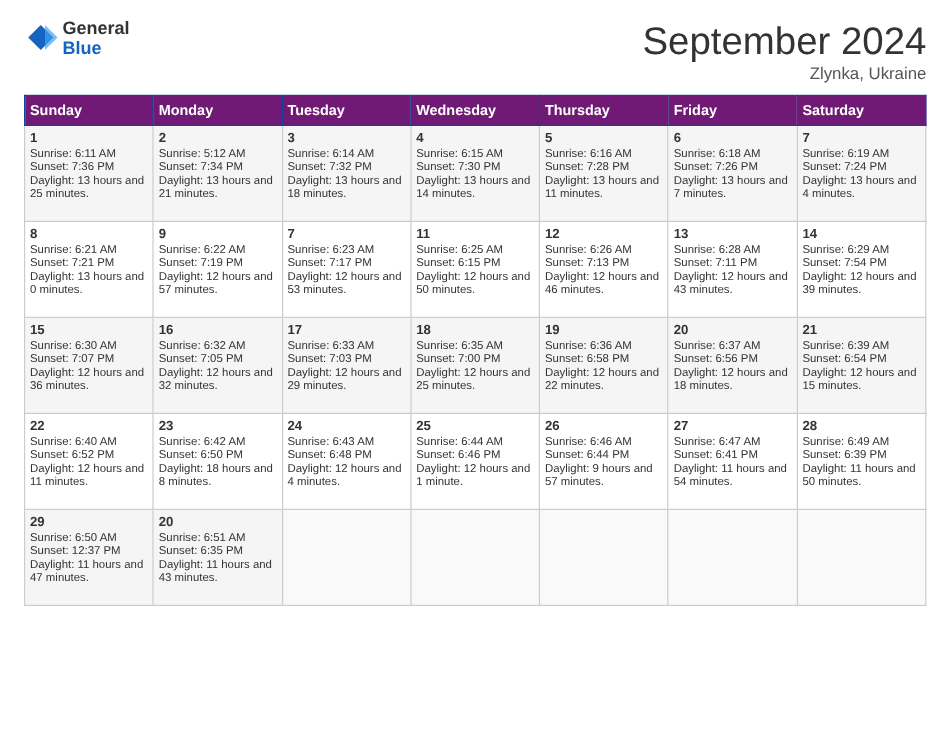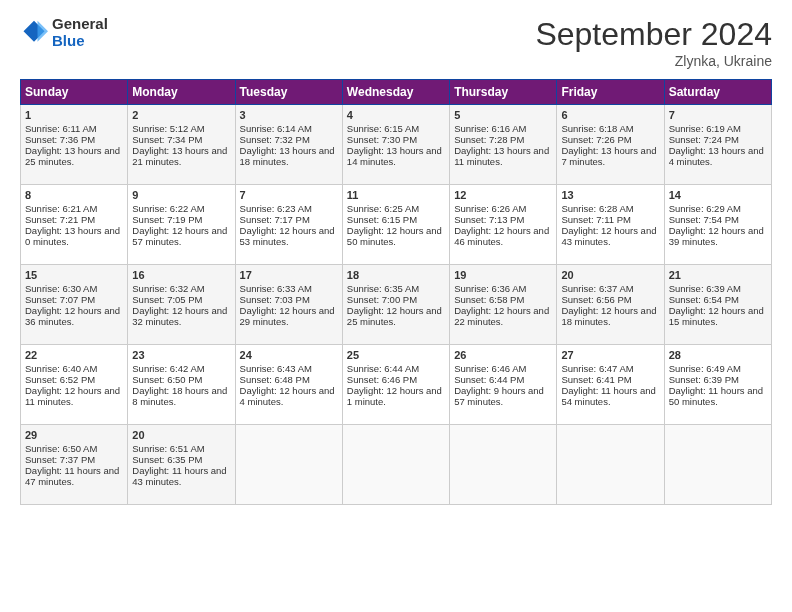--- a/index.html
+++ b/index.html
@@ -162,21 +162,21 @@
         <tr>
           <td><span class="day-num">22</span><span>Sunrise: 6:40 AM</span><br><span>Sunset: 6:52 PM</span><br><span>Daylight: 12 hours and 11 minutes.</span></td>
           <td><span class="day-num">23</span><span>Sunrise: 6:42 AM</span><br><span>Sunset: 6:50 PM</span><br><span>Daylight: 18 hours and 8 minutes.</span></td>
           <td><span class="day-num">24</span><span>Sunrise: 6:43 AM</span><br><span>Sunset: 6:48 PM</span><br><span>Daylight: 12 hours and 4 minutes.</span></td>
           <td><span class="day-num">25</span><span>Sunrise: 6:44 AM</span><br><span>Sunset: 6:46 PM</span><br><span>Daylight: 12 hours and 1 minute.</span></td>
           <td><span class="day-num">26</span><span>Sunrise: 6:46 AM</span><br><span>Sunset: 6:44 PM</span><br><span>Daylight: 9 hours and 57 minutes.</span></td>
           <td><span class="day-num">27</span><span>Sunrise: 6:47 AM</span><br><span>Sunset: 6:41 PM</span><br><span>Daylight: 11 hours and 54 minutes.</span></td>
           <td><span class="day-num">28</span><span>Sunrise: 6:49 AM</span><br><span>Sunset: 6:39 PM</span><br><span>Daylight: 11 hours and 50 minutes.</span></td>
         </tr>
         <tr>
-          <td><span class="day-num">29</span><span>Sunrise: 6:50 AM</span><br><span>Sunset: 7:37 PM</span><br><span>Daylight: 11 hours and 47 minutes.</span></td>
+          <td><span class="day-num">29</span><span>Sunrise: 6:50 AM</span><br><span>Sunset: 12:37 PM</span><br><span>Daylight: 11 hours and 47 minutes.</span></td>
           <td><span class="day-num">20</span><span>Sunrise: 6:51 AM</span><br><span>Sunset: 6:35 PM</span><br><span>Daylight: 11 hours and 43 minutes.</span></td>
           <td class="empty-cell"></td>
           <td class="empty-cell"></td>
           <td class="empty-cell"></td>
           <td class="empty-cell"></td>
           <td class="empty-cell"></td>
         </tr>
       </tbody>
   </table>
 </div>

